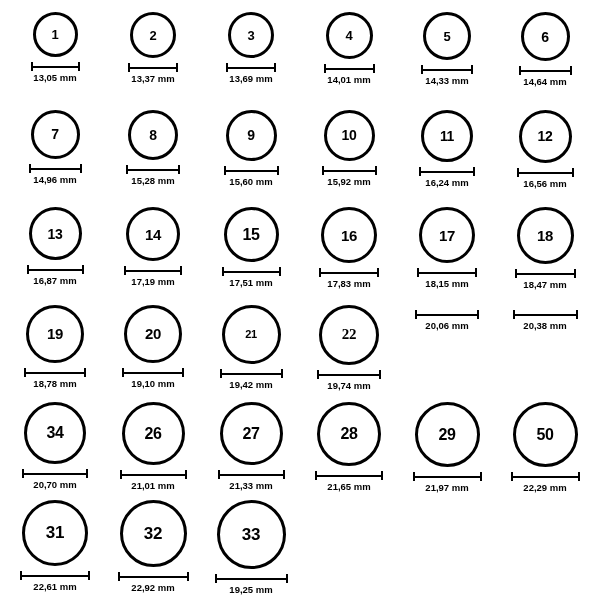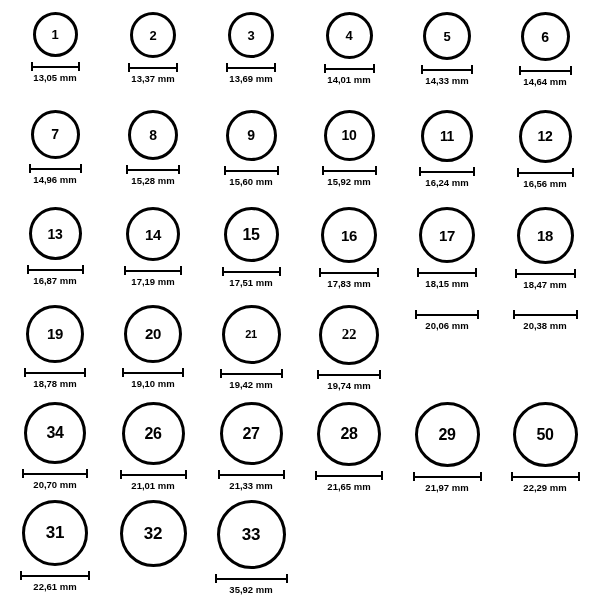--- a/index.html
+++ b/index.html
@@ -491,31 +491,39 @@
             <div class="tick left"></div>
             <div class="tick right"></div>
           </div>
           <div class="mm">22,61 mm</div>
         </div>
       </div>
       <div class="cell">
         <div class="circle" style="width: 67px; height: 67px;">
           <span class="num" style="font-size: 17px;">32</span>
         </div>
+        <div class="measure">
+          <div class="caliper" style="width: 71px;">
+            <div class="bar"></div>
+            <div class="tick left"></div>
+            <div class="tick right"></div>
+          </div>
+          <div class="mm">22,92 mm</div>
+        </div>
       </div>
       <div class="cell">
         <div class="circle" style="width: 69px; height: 69px;">
           <span class="num" style="font-size: 17px;">33</span>
         </div>
         <div class="measure">
           <div class="caliper" style="width: 73px;">
             <div class="bar"></div>
             <div class="tick left"></div>
             <div class="tick right"></div>
           </div>
-          <div class="mm">35,92 mm</div>
+          <div class="mm">19,25 mm</div>
         </div>
       </div>
       <div class="cell empty"></div>
       <div class="cell empty"></div>
       <div class="cell empty"></div>
     </div>
 </div>
 
 </body></html>

